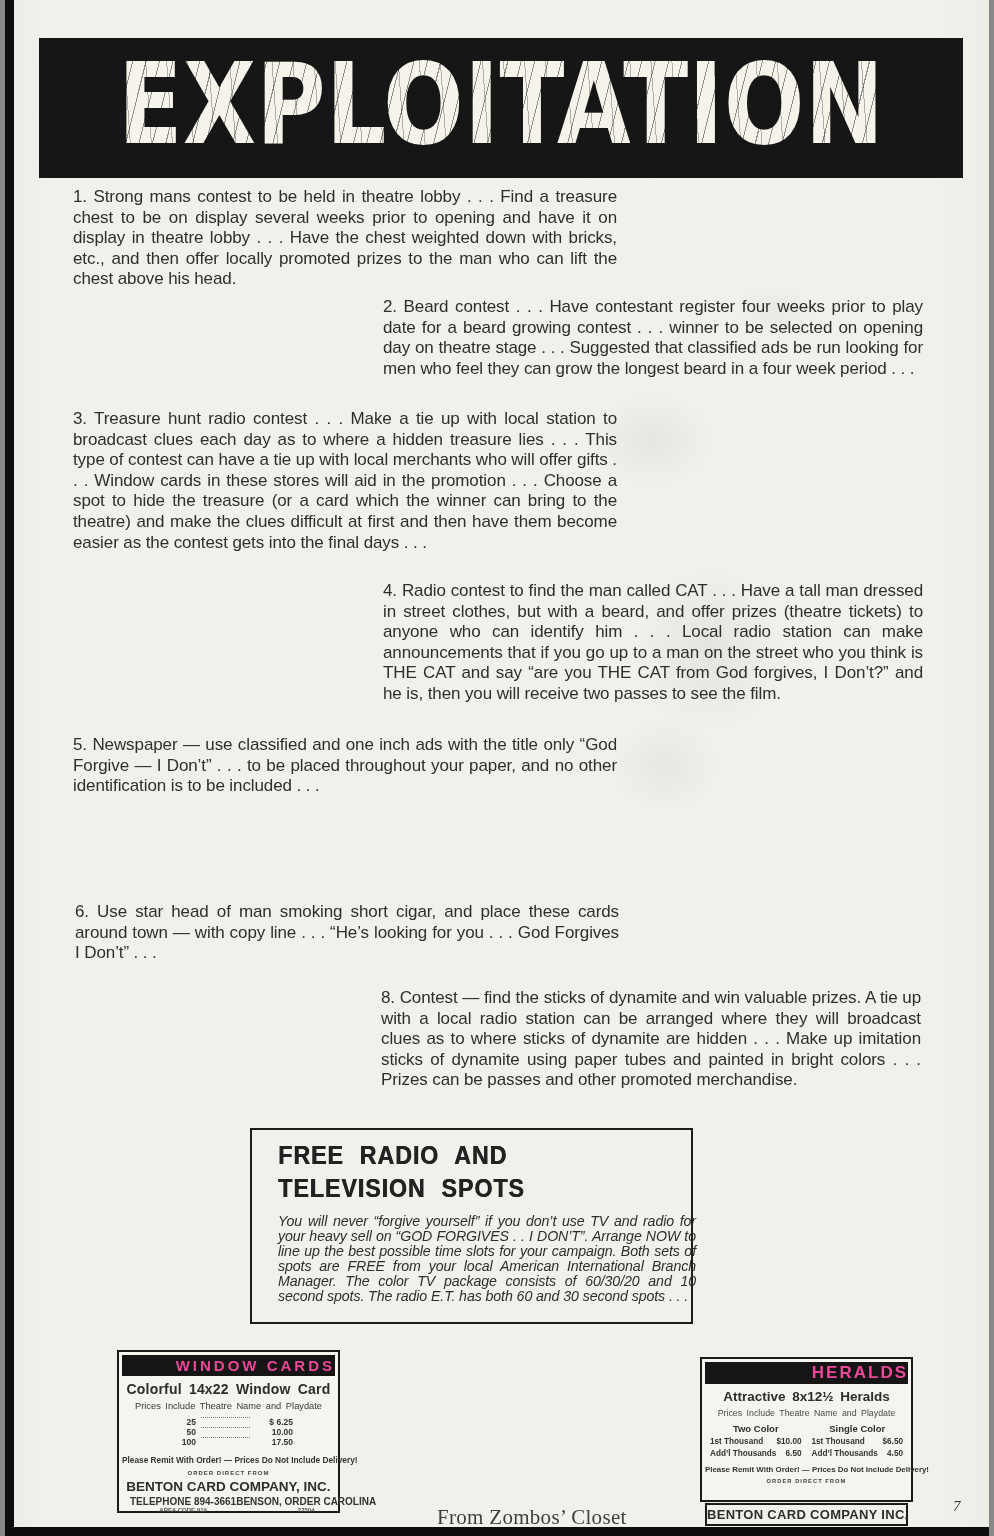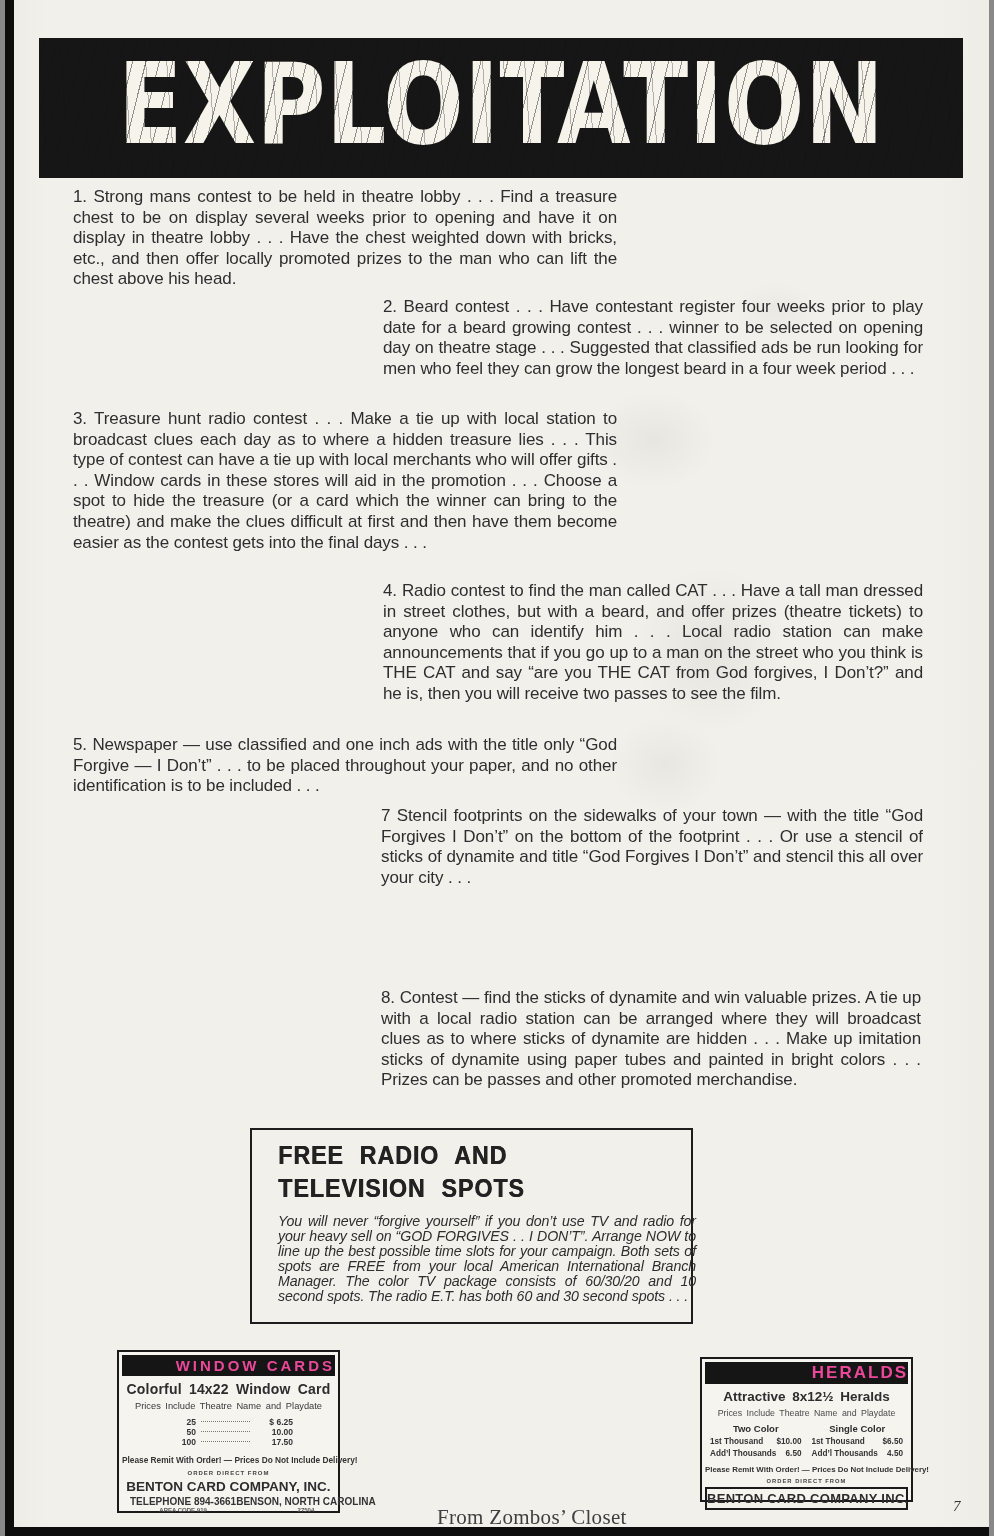--- a/index.html
+++ b/index.html
@@ -71,21 +71,21 @@
   .ad-box{position:absolute; border:2px solid #1a1a1a; box-sizing:border-box; padding:3px; background:rgba(255,255,255,0.25);}
   .ad-header{background:#151515; color:#ec4899; font-weight:bold; text-align:right;}
   .ad-center{text-align:center;}
 
   
   .wc-box{left:112px; top:1350px; width:223px; height:163px;}
   .wc-header{height:21px; line-height:21px; font-size:15px; letter-spacing:3px;}
   .wc-subtitle{margin-top:5px; font-weight:bold; font-size:14px; letter-spacing:0.2px; word-spacing:3px; white-space:nowrap;}
   .wc-note{margin-top:4px; font-size:9.3px; word-spacing:2px; color:#383838; white-space:nowrap;}
   .wc-prices{margin:6px 42px 0 50px; font-size:8.5px; font-weight:bold; color:#333;}
-  .wc-price-row{display:flex; align-items:center; height:10px;}
+  .wc-price-row{display:flex; align-items:flex-start; height:10px;}
   .wc-qty{width:24px; text-align:right;}
   .wc-leader{flex:1; border-bottom:1px dotted #777; margin:0 5px 2px 5px;}
   .wc-price{width:38px; text-align:right;}
   .wc-remit{margin-top:8px; font-size:8.3px; font-weight:bold; white-space:nowrap; color:#333;}
   .wc-order{margin-top:5px; font-size:6px; font-weight:bold; letter-spacing:1px; color:#444;}
   .wc-company{margin-top:3px; font-weight:bold; font-size:13.5px; white-space:nowrap;}
   .wc-footer{display:flex; justify-content:space-between; margin:2px 8px 0 8px;}
   .wc-foot-col{text-align:center;}
   .wc-foot-main{font-size:10px; font-weight:bold; white-space:nowrap; color:#333;}
   .wc-foot-sub{font-size:6px; font-weight:bold; color:#555;}
@@ -94,21 +94,21 @@
   .h-box{left:695px; top:1357px; width:213px; height:145px;}
   .h-header{height:22px; line-height:22px; font-size:17px; letter-spacing:2px;}
   .h-subtitle{margin-top:5px; font-weight:bold; font-size:13.5px; word-spacing:3px; white-space:nowrap;}
   .h-note{margin-top:4px; font-size:8.8px; word-spacing:2px; color:#4a4a4a; white-space:nowrap;}
   .h-cols{display:flex; margin-top:5px;}
   .h-col{width:50%; box-sizing:border-box; padding:0 5px;}
   .h-col-name{font-weight:bold; font-size:9.5px; text-align:center; white-space:nowrap;}
   .h-row{display:flex; justify-content:space-between; font-size:8.2px; font-weight:bold; color:#333; margin-top:3px; white-space:nowrap;}
   .h-remit{margin-top:7px; font-size:7.9px; font-weight:bold; white-space:nowrap; color:#333;}
   .h-order{margin-top:4px; font-size:5.8px; font-weight:bold; letter-spacing:1px; color:#444;}
-  .h-company{margin-top:3px; border:2px solid #1a1a1a; font-weight:bold; font-size:13px; letter-spacing:0.3px; padding:2px 0; white-space:nowrap;}
+  .h-company{margin-top:19px; border:2px solid #1a1a1a; font-weight:bold; font-size:13px; letter-spacing:0.3px; padding:2px 0; white-space:nowrap;}
 
   
   .caption{
     position:absolute; left:432px; top:1505px;
     font-family:"Liberation Serif", serif; font-size:21px; color:#3f3f3f; letter-spacing:0.3px;
   }
   .pagenum{
     position:absolute; left:948px; top:1498px;
     font-family:"Liberation Serif", serif; font-style:italic; font-size:15px; color:#333;
   }
@@ -122,21 +122,21 @@
   <div class="banner">
     <div class="banner-text">EXPLOITATION</div>
     <div class="banner-distress"></div>
   </div>
 
   <div class="para p-0">1.  Strong mans contest to be held in theatre lobby . . . Find a treasure chest to be on display several weeks prior to opening and have it on display in theatre lobby . . . Have the chest weighted down with bricks, etc., and then offer locally promoted prizes to the man who can lift the chest above his head.</div>
   <div class="para p-1">2.  Beard contest . . . Have contestant register four weeks prior to play date for a beard growing contest . . . winner to be selected on opening day on theatre stage . . . Suggested that classified ads be run looking for men who feel they can grow the longest beard in a four week period . . .</div>
   <div class="para p-2">3.  Treasure hunt radio contest . . . Make a tie up with local station to broadcast clues each day as to where a hidden treasure lies . . . This type of contest can have a tie up with local merchants who will offer gifts . . . Window cards in these stores will aid in the promotion . . . Choose a spot to hide the treasure (or a card which the winner can bring to the theatre) and make the clues difficult at first and then have them become easier as the contest gets into the final days . . .</div>
   <div class="para p-3">4.  Radio contest to find the man called CAT . . . Have a tall man dressed in street clothes, but with a beard, and offer prizes (theatre tickets) to anyone who can identify him . . . Local radio station can make announcements that if you go up to a man on the street who you think is THE CAT and say “are you THE CAT from God forgives, I Don’t?” and he is, then you will receive two passes to see the film.</div>
   <div class="para p-4">5.  Newspaper — use classified and one inch ads with the title only “God Forgive — I Don’t” . . . to be placed throughout your paper, and no other identification is to be included . . .</div>
-  <div class="para p-5">7  Stencil footprints on the sidewalks of your town — with the title “God Forgives I Don’t” on the bottom of the footprint . . . Or use a stencil of sticks of dynamite and title “God Forgives I Don’t” and stencil this all over your city . . .</div>
+  <div class="para p-6">6.  Use star head of man smoking short cigar, and place these cards around town — with copy line . . . “He’s looking for you . . . God Forgives I Don’t” . . .</div>
   <div class="para p-7">8.  Contest — find the sticks of dynamite and win valuable prizes. A tie up with a local radio station can be arranged where they will broadcast clues as to where sticks of dynamite are hidden . . . Make up imitation sticks of dynamite using paper tubes and painted in bright colors . . . Prizes can be passes and other promoted merchandise.</div>
 
   <div class="free-box">
     <div class="free-title">FREE RADIO AND</div>
     <div class="free-title">TELEVISION SPOTS</div>
     <div class="free-body">You will never “forgive yourself” if you don’t use TV and radio for your heavy sell on “GOD FORGIVES . . I DON’T”. Arrange NOW to line up the best possible time slots for your campaign. Both sets of spots are FREE from your local American International Branch Manager. The color TV package consists of 60/30/20 and 10 second spots. The radio E.T. has both 60 and 30 second spots . . .</div>
   </div>
 
   <div class="ad-box wc-box">
     <div class="ad-header wc-header">WINDOW CARDS</div>
@@ -161,21 +161,21 @@
     </div>
     <div class="ad-center wc-remit">Please Remit With Order!  —  Prices Do Not Include Delivery!</div>
     <div class="ad-center wc-order">ORDER DIRECT FROM</div>
     <div class="ad-center wc-company">BENTON CARD COMPANY, INC.</div>
     <div class="wc-footer">
       <div class="wc-foot-col">
         <div class="wc-foot-main">TELEPHONE 894-3661</div>
         <div class="wc-foot-sub">AREA CODE 919</div>
       </div>
       <div class="wc-foot-col">
-        <div class="wc-foot-main">BENSON, NORTH CAROLINA</div>
+        <div class="wc-foot-main">BENSON, ORDER CAROLINA</div>
         <div class="wc-foot-sub">27504</div>
       </div>
     </div>
   </div>
 
   <div class="ad-box h-box">
     <div class="ad-header h-header">HERALDS</div>
     <div class="ad-center h-subtitle">Attractive 8x12½ Heralds</div>
     <div class="ad-center h-note">Prices Include Theatre Name and Playdate</div>
     <div class="h-cols">

